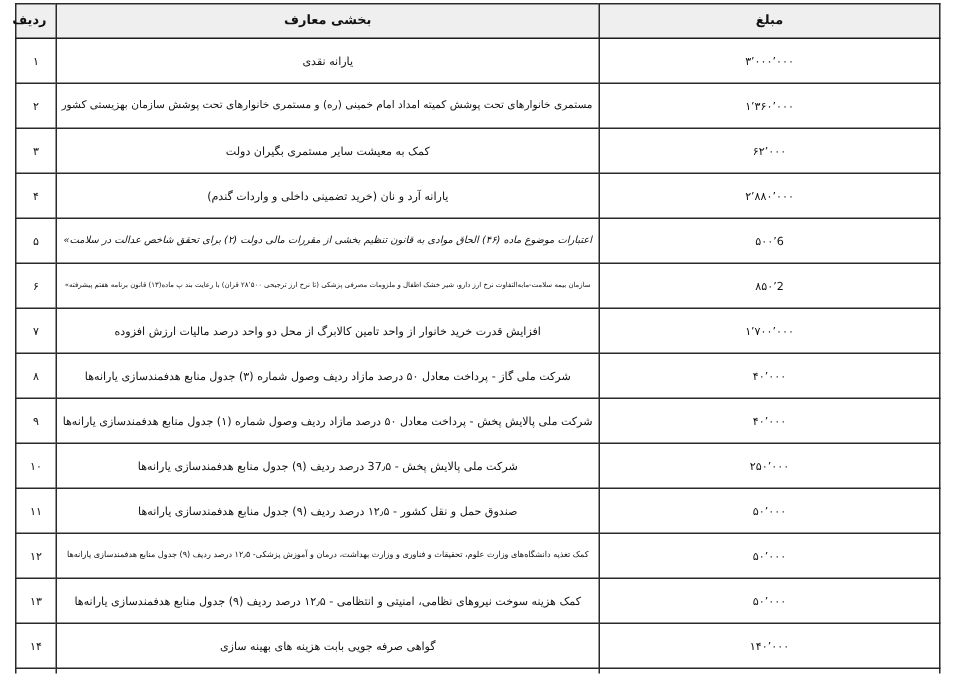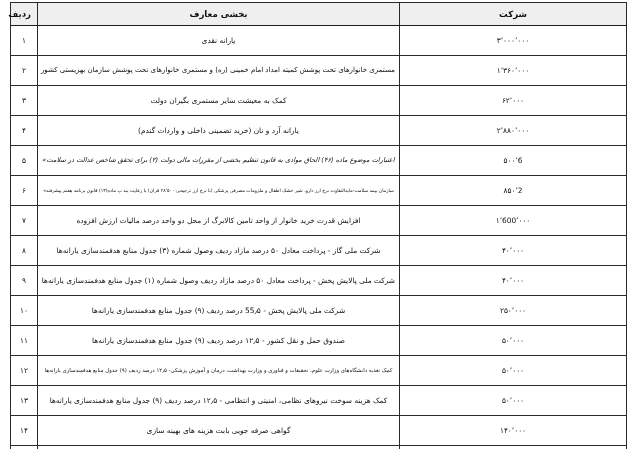--- a/index.html
+++ b/index.html
@@ -80,21 +80,21 @@
 
 <div class="sheet">
   <table class="budget">
     <colgroup>
       <col class="c-mablagh">
       <col class="c-onvan">
       <col class="c-radif">
     </colgroup>
     <thead>
       <tr>
-        <th class="hd-mablagh">شرکت</th>
+        <th class="hd-mablagh">مبلغ</th>
         <th class="hd-onvan">بخشی معارف</th>
         <th class="hd-radif">ردیف</th>
       </tr>
     </thead>
     <tbody id="table-body">
         <tr>
           <td class="mablagh">۳٬۰۰۰٬۰۰۰</td>
           <td class="onvan">یارانه نقدی</td>
           <td class="radif">۱</td>
         </tr>
@@ -117,37 +117,37 @@
           <td class="mablagh">۵۰۰٬6</td>
           <td class="onvan" style="font-size: 6.6px; font-style: italic;">اعتبارات موضوع ماده (۴۶) الحاق موادی به قانون تنظیم بخشی از مقررات مالی دولت (۲) برای تحقق شاخص عدالت در سلامت»</td>
           <td class="radif">۵</td>
         </tr>
         <tr class="thick-top">
           <td class="mablagh">۸۵۰٬2</td>
           <td class="onvan" style="font-size: 4.65px;">سازمان بیمه سلامت-مابه‌التفاوت نرخ ارز دارو، شیر خشک اطفال و ملزومات مصرفی پزشکی (تا نرخ ارز ترجیحی ۲۸٬۵۰۰ قران) با رعایت بند پ ماده(۱۳) قانون برنامه هفتم پیشرفته»</td>
           <td class="radif">۶</td>
         </tr>
         <tr>
-          <td class="mablagh">۱٬600٬۰۰۰</td>
+          <td class="mablagh">۱٬۷۰۰٬۰۰۰</td>
           <td class="onvan">افزایش قدرت خرید خانوار از واحد تامین کالابرگ از محل دو واحد درصد مالیات ارزش افزوده</td>
           <td class="radif">۷</td>
         </tr>
         <tr>
           <td class="mablagh">۴۰٬۰۰۰</td>
           <td class="onvan">شرکت ملی گاز - پرداخت معادل ۵۰ درصد مازاد ردیف وصول شماره (۳) جدول منابع هدفمندسازی یارانه‌ها</td>
           <td class="radif">۸</td>
         </tr>
         <tr class="thick-top">
           <td class="mablagh">۴۰٬۰۰۰</td>
           <td class="onvan">شرکت ملی پالایش پخش - پرداخت معادل ۵۰ درصد مازاد ردیف وصول شماره (۱) جدول منابع هدفمندسازی یارانه‌ها</td>
           <td class="radif">۹</td>
         </tr>
         <tr>
           <td class="mablagh">۲۵۰٬۰۰۰</td>
-          <td class="onvan">شرکت ملی پالایش پخش - 55٫۵ درصد ردیف (۹) جدول منابع هدفمندسازی یارانه‌ها</td>
+          <td class="onvan">شرکت ملی پالایش پخش - 37٫۵ درصد ردیف (۹) جدول منابع هدفمندسازی یارانه‌ها</td>
           <td class="radif">۱۰</td>
         </tr>
         <tr>
           <td class="mablagh">۵۰٬۰۰۰</td>
           <td class="onvan">صندوق حمل و نقل کشور - ۱۲٫۵ درصد ردیف (۹) جدول منابع هدفمندسازی یارانه‌ها</td>
           <td class="radif">۱۱</td>
         </tr>
         <tr class="thick-top">
           <td class="mablagh">۵۰٬۰۰۰</td>
           <td class="onvan" style="font-size: 5.4px;">کمک تغذیه دانشگاه‌های وزارت علوم، تحقیقات و فناوری و وزارت بهداشت، درمان و آموزش پزشکی- ۱۲٫۵ درصد ردیف (۹) جدول منابع هدفمندسازی یارانه‌ها</td>

